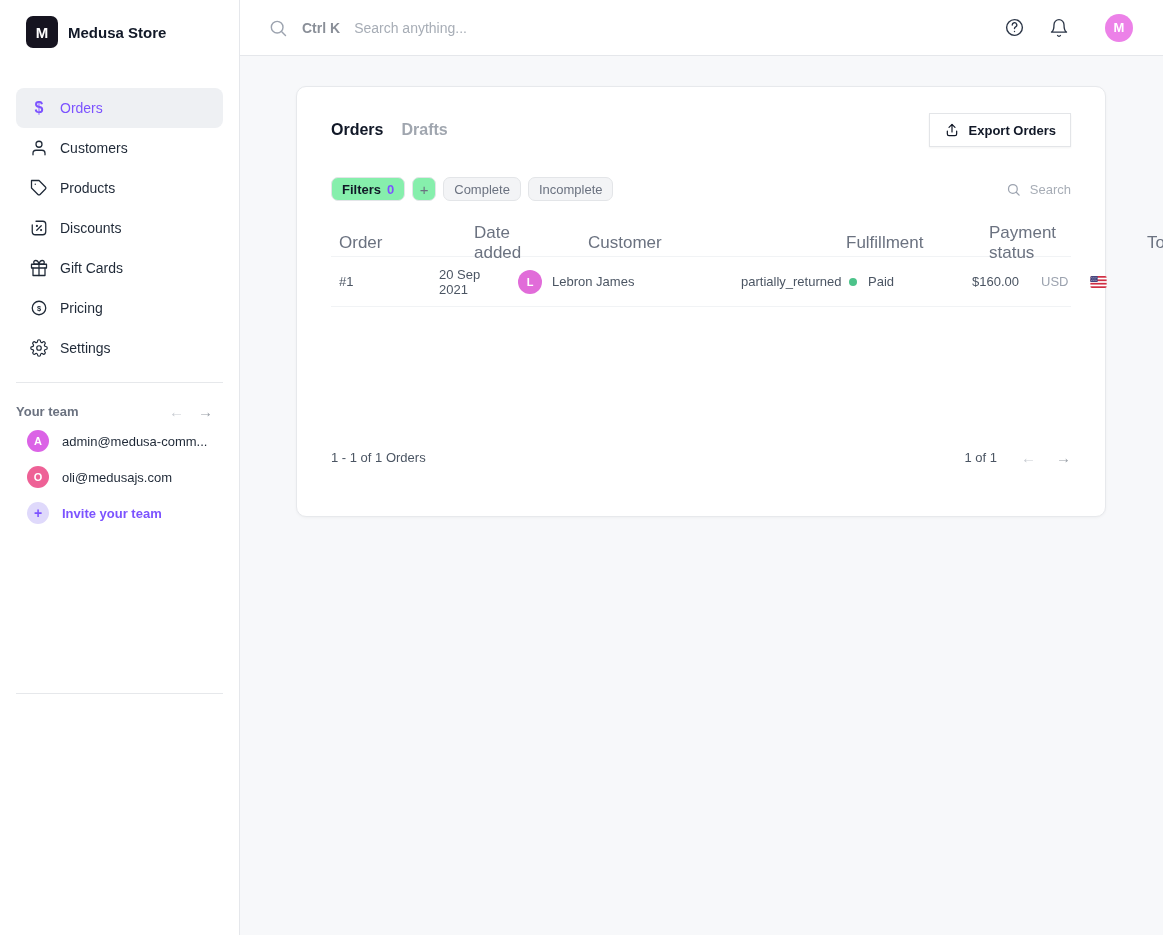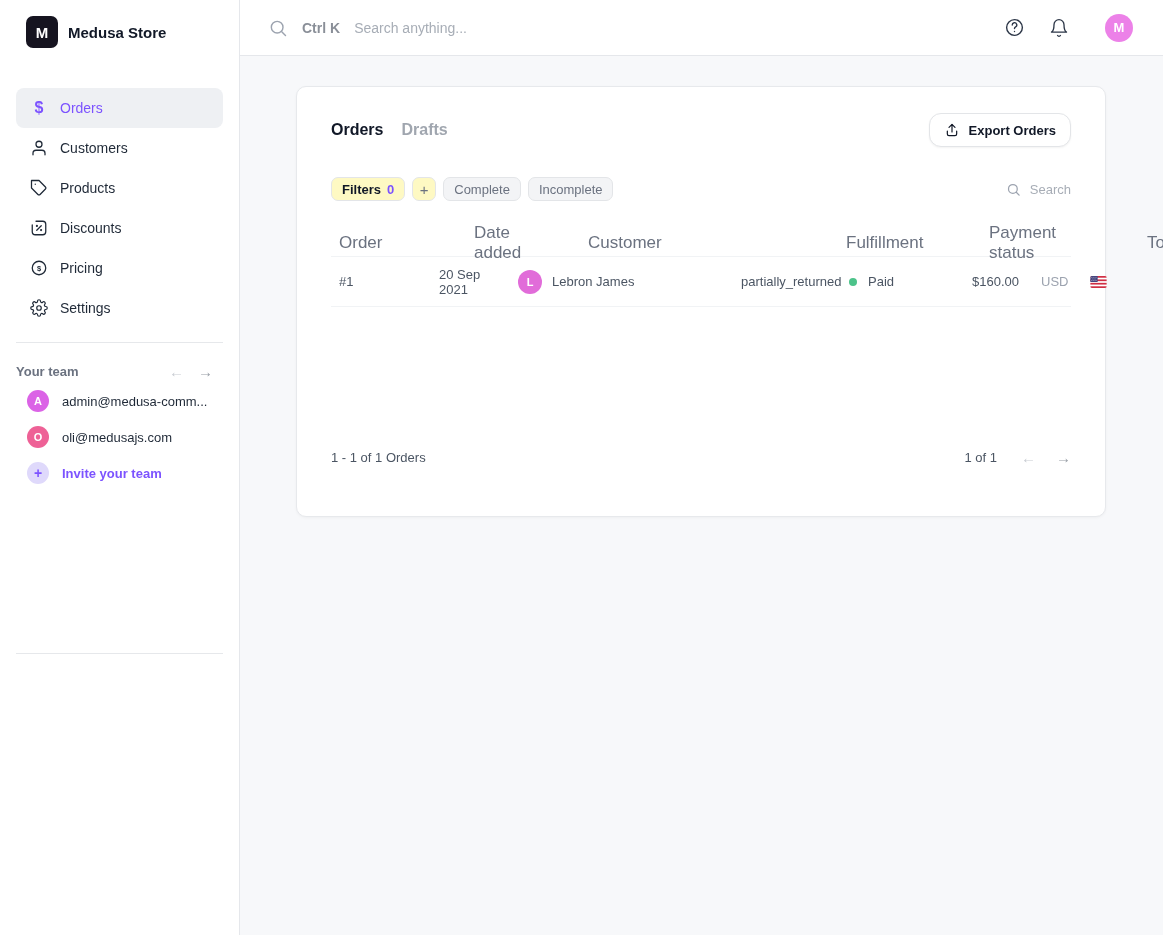--- a/index.html
+++ b/index.html
@@ -86,29 +86,29 @@
     box-shadow:0 1px 3px rgba(0,0,0,0.04);
     padding:26px 34px; display:flex; flex-direction:column;
   }
   .card-head { display:flex; align-items:center; }
   .tabs { display:flex; gap:18px; align-items:center; }
   .tab { font-size:16px; font-weight:700; cursor:pointer; }
   .tab.active { color:#111827; }
   .tab.inactive { color:#A0A6AF; font-weight:600; }
   .export-btn {
     margin-left:auto; height:34px; background:#fff; border:1px solid #E3E5E8;
-    border-radius:12px; padding:0 14px; display:flex; align-items:center; gap:9px;
+    border-radius:0; padding:0 14px; display:flex; align-items:center; gap:9px;
     font-size:13px; font-weight:600; color:#111827; cursor:pointer;
     box-shadow:0 1px 2px rgba(0,0,0,0.05); font-family:inherit;
   }
   .export-btn svg { width:16px; height:16px; }
 
   .filters-row { margin-top:30px; display:flex; align-items:center; gap:7px; }
   .pill {
-    height:24px; border:1px solid #E3E5E8; border-radius:7px; background:#fef9c3;
+    height:24px; border:1px solid #E3E5E8; border-radius:7px; background:#86efac;
     display:flex; align-items:center; padding:0 10px; font-size:13px; cursor:pointer;
   }
   .pill-filters { gap:6px; }
   .pill-filters .f-label { font-weight:600; color:#111827; }
   .pill-filters .f-count { font-weight:600; color:#7C53FF; }
   .pill-plus { width:24px; padding:0; justify-content:center; color:#6B7280; font-size:15px; line-height:1; }
   .pill-quick { background:#F3F4F6; color:#6B7280; font-weight:500; }
   .table-search { margin-left:auto; display:flex; align-items:center; gap:9px; cursor:text; }
   .table-search .search-glass svg { width:15px; height:15px; }
   .table-search-ph { font-size:13px; color:#A7ADB6; }
@@ -175,20 +175,32 @@
       <div class="nav-item">
         <span class="nav-icon">
           <svg viewBox="0 0 24 24" fill="none" stroke="currentColor" stroke-width="1.7" stroke-linecap="round" stroke-linejoin="round">
               <path d="M8 3h9a4 4 0 0 1 4 4v10a4 4 0 0 1-4 4H7a4 4 0 0 1-4-4V8"></path>
               <line x1="9" y1="15" x2="15" y2="9"></line>
               <circle cx="9.2" cy="9.2" r="0.6" fill="currentColor"></circle>
               <circle cx="14.8" cy="14.8" r="0.6" fill="currentColor"></circle>
             </svg>
         </span>
         <span>Discounts</span>
+      </div>
+      <div class="nav-item">
+        <span class="nav-icon">
+          <svg viewBox="0 0 24 24" fill="none" stroke="currentColor" stroke-width="1.7" stroke-linecap="round" stroke-linejoin="round">
+              <polyline points="20 12 20 22 4 22 4 12"></polyline>
+              <rect x="2" y="7" width="20" height="5"></rect>
+              <line x1="12" y1="22" x2="12" y2="7"></line>
+              <path d="M12 7H7.5a2.5 2.5 0 0 1 0-5C11 2 12 7 12 7z"></path>
+              <path d="M12 7h4.5a2.5 2.5 0 0 0 0-5C13 2 12 7 12 7z"></path>
+            </svg>
+        </span>
+        <span>Gift Cards</span>
       </div>
       <div class="nav-item">
         <span class="nav-icon">
           <svg viewBox="0 0 24 24" fill="none" stroke="currentColor" stroke-width="1.7" stroke-linecap="round" stroke-linejoin="round">
               <circle cx="12" cy="12" r="9"></circle>
               <text x="12" y="15.6" text-anchor="middle" font-size="10" font-weight="600" fill="currentColor" stroke="none">$</text>
             </svg>
         </span>
         <span>Pricing</span>
       </div>

